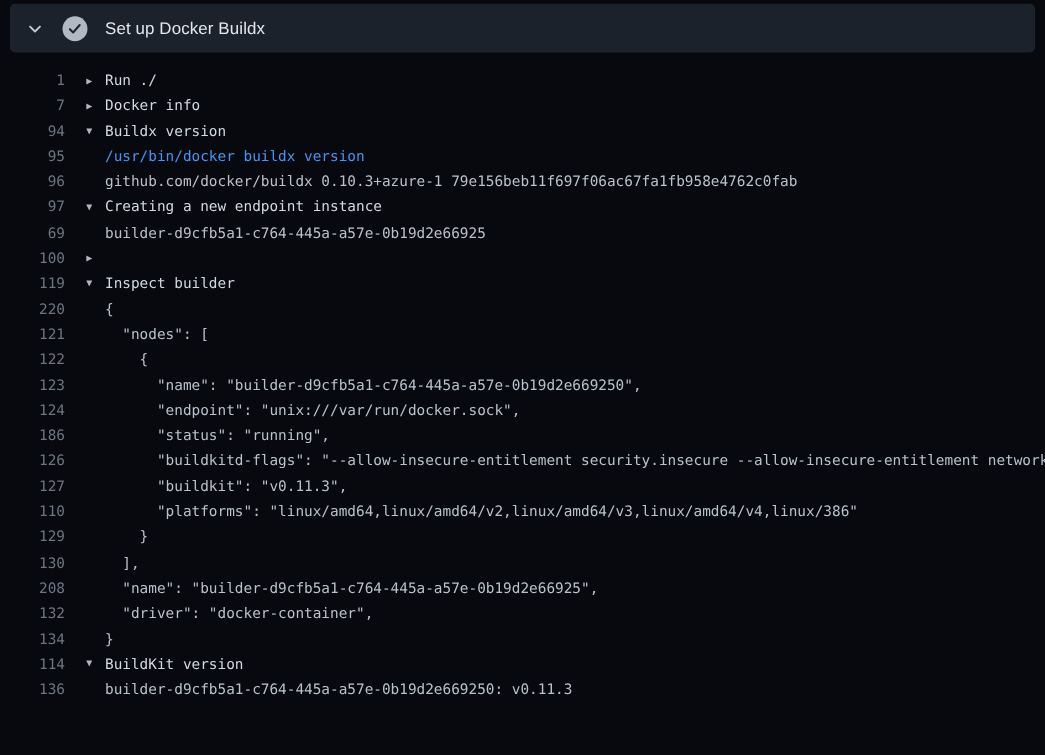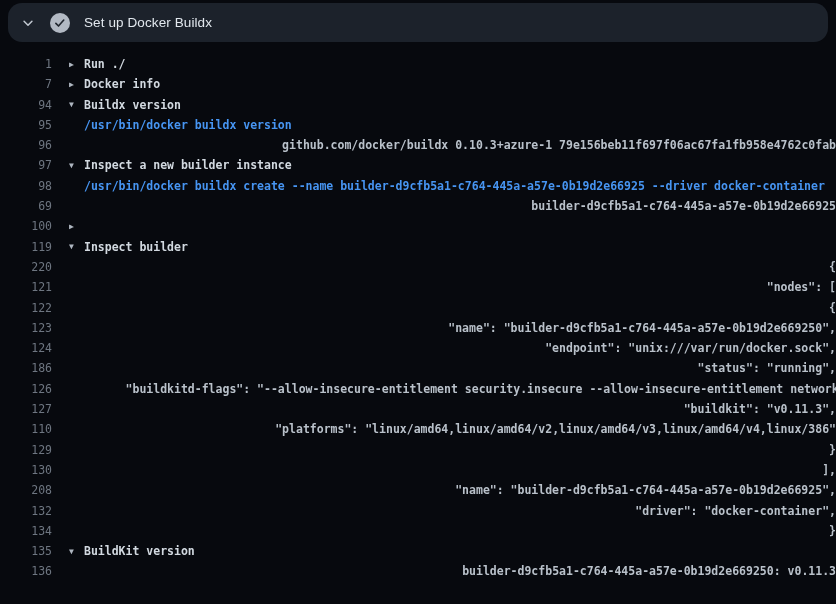--- a/index.html
+++ b/index.html
@@ -6,21 +6,21 @@
   html,body{
     width:836px; height:604px; overflow:hidden;
     background:#07090e;
     font-family:"DejaVu Sans Mono","Liberation Mono",monospace;
   }
   
   .step-header{
     margin:3px 8px 0 8px;
     height:39px;
     background:#1c222b;
-    border-radius:14px;
+    border-radius:4px;
     display:flex;
     align-items:center;
     padding:0 12px;
     cursor:pointer;
   }
   .chev{
     width:16px;height:16px;
     display:flex;align-items:center;justify-content:center;
     color:#c3cad3;
     margin-right:14px;
@@ -68,25 +68,24 @@
     font-size:8px;
     color:#aeb6c0;
     text-align:left;
     padding-top:1px;
   }
   .plainpad{ flex:0 0 32px; }
   .line{
     white-space:pre;
     overflow:hidden;
     flex:1 1 auto;
-    font-weight:bold;
   }
   .kind-group  .line{ color:#d2d9e0; }
   .kind-cmd    .line{ color:#4795f2; }
-  .kind-out    .line{ color:#b9c1ca;text-align:right; }
+  .kind-out    .line{ color:#b9c1ca; }
   .kind-group{ cursor:pointer; }
 </style>
 </head>
 <body>
 
 <div class="step-header">
   <span class="chev">
     <svg width="14" height="14" viewBox="0 0 16 16" fill="none">
       <path d="M3.5 6l4.5 4.5L12.5 6" stroke="currentColor" stroke-width="1.7" stroke-linecap="round" stroke-linejoin="round"></path>
     </svg>
@@ -98,34 +97,33 @@
   </span>
   <span class="step-title">Set up Docker Buildx</span>
 </div>
 
 <div class="log">
     <div class="row kind-group"><span class="num">1</span><span class="gutter"></span><span class="arrow">▶</span><span class="line">Run ./</span></div>
     <div class="row kind-group"><span class="num">7</span><span class="gutter"></span><span class="arrow">▶</span><span class="line">Docker info</span></div>
     <div class="row kind-group"><span class="num">94</span><span class="gutter"></span><span class="arrow">▼</span><span class="line">Buildx version</span></div>
     <div class="row kind-cmd"><span class="num">95</span><span class="plainpad"></span><span class="line">/usr/bin/docker buildx version</span></div>
     <div class="row kind-out"><span class="num">96</span><span class="plainpad"></span><span class="line">github.com/docker/buildx 0.10.3+azure-1 79e156beb11f697f06ac67fa1fb958e4762c0fab</span></div>
-    <div class="row kind-group"><span class="num">97</span><span class="gutter"></span><span class="arrow">▼</span><span class="line">Inspect a new builder instance</span></div>
-    <div class="row kind-cmd"><span class="num">98</span><span class="plainpad"></span><span class="line">/usr/bin/docker buildx create --name builder-d9cfb5a1-c764-445a-a57e-0b19d2e66925 --driver docker-container</span></div>
+    <div class="row kind-group"><span class="num">97</span><span class="gutter"></span><span class="arrow">▼</span><span class="line">Creating a new endpoint instance</span></div>
     <div class="row kind-out"><span class="num">69</span><span class="plainpad"></span><span class="line">builder-d9cfb5a1-c764-445a-a57e-0b19d2e66925</span></div>
     <div class="row kind-group"><span class="num">100</span><span class="gutter"></span><span class="arrow">▶</span></div>
     <div class="row kind-group"><span class="num">119</span><span class="gutter"></span><span class="arrow">▼</span><span class="line">Inspect builder</span></div>
     <div class="row kind-out"><span class="num">220</span><span class="plainpad"></span><span class="line">{</span></div>
     <div class="row kind-out"><span class="num">121</span><span class="plainpad"></span><span class="line">  "nodes": [</span></div>
     <div class="row kind-out"><span class="num">122</span><span class="plainpad"></span><span class="line">    {</span></div>
     <div class="row kind-out"><span class="num">123</span><span class="plainpad"></span><span class="line">      "name": "builder-d9cfb5a1-c764-445a-a57e-0b19d2e669250",</span></div>
     <div class="row kind-out"><span class="num">124</span><span class="plainpad"></span><span class="line">      "endpoint": "unix:///var/run/docker.sock",</span></div>
     <div class="row kind-out"><span class="num">186</span><span class="plainpad"></span><span class="line">      "status": "running",</span></div>
     <div class="row kind-out"><span class="num">126</span><span class="plainpad"></span><span class="line">      "buildkitd-flags": "--allow-insecure-entitlement security.insecure --allow-insecure-entitlement network.host",</span></div>
     <div class="row kind-out"><span class="num">127</span><span class="plainpad"></span><span class="line">      "buildkit": "v0.11.3",</span></div>
     <div class="row kind-out"><span class="num">110</span><span class="plainpad"></span><span class="line">      "platforms": "linux/amd64,linux/amd64/v2,linux/amd64/v3,linux/amd64/v4,linux/386"</span></div>
     <div class="row kind-out"><span class="num">129</span><span class="plainpad"></span><span class="line">    }</span></div>
     <div class="row kind-out"><span class="num">130</span><span class="plainpad"></span><span class="line">  ],</span></div>
     <div class="row kind-out"><span class="num">208</span><span class="plainpad"></span><span class="line">  "name": "builder-d9cfb5a1-c764-445a-a57e-0b19d2e66925",</span></div>
     <div class="row kind-out"><span class="num">132</span><span class="plainpad"></span><span class="line">  "driver": "docker-container",</span></div>
     <div class="row kind-out"><span class="num">134</span><span class="plainpad"></span><span class="line">}</span></div>
-    <div class="row kind-group"><span class="num">135</span><span class="gutter"></span><span class="arrow">▼</span><span class="line">BuildKit version</span></div>
+    <div class="row kind-group"><span class="num">114</span><span class="gutter"></span><span class="arrow">▼</span><span class="line">BuildKit version</span></div>
     <div class="row kind-out"><span class="num">136</span><span class="plainpad"></span><span class="line">builder-d9cfb5a1-c764-445a-a57e-0b19d2e669250: v0.11.3</span></div>
   </div>
 
 </body></html>

